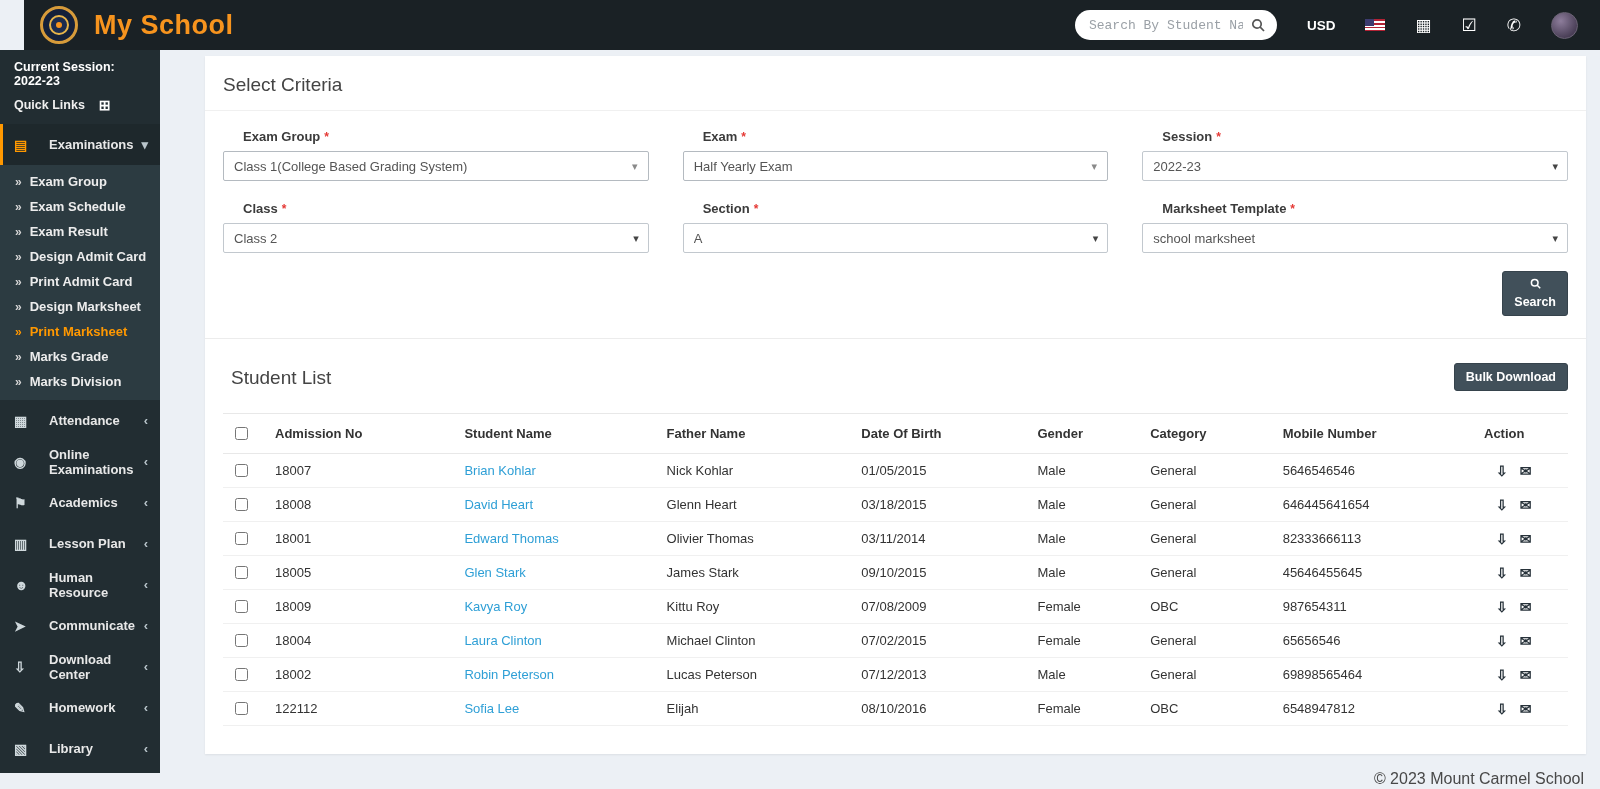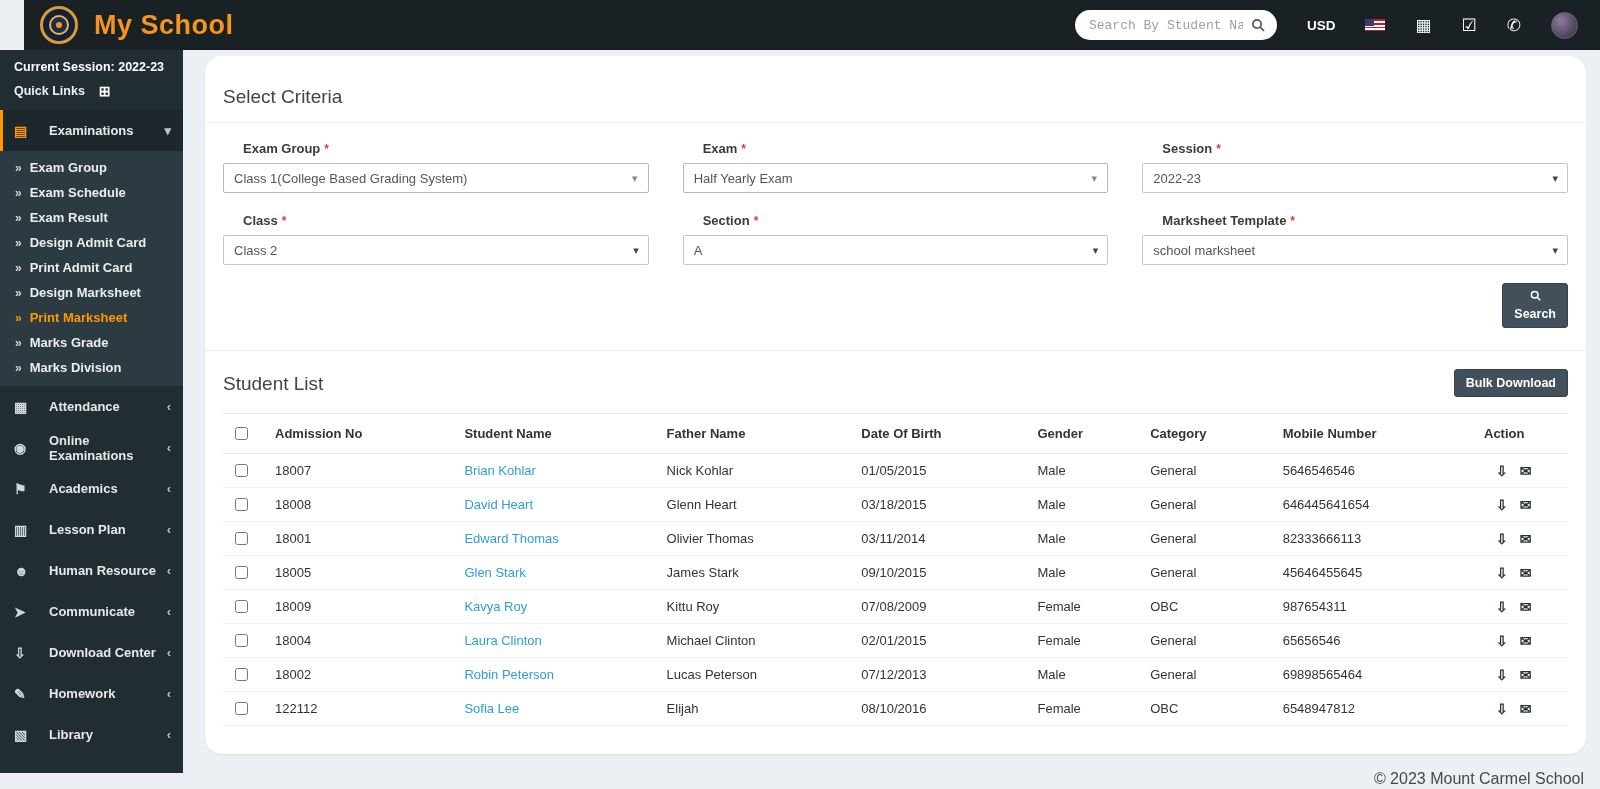--- a/index.html
+++ b/index.html
@@ -50,21 +50,21 @@
   .top-icons { display:flex; align-items:center; gap:30px; }
   .top-icon { color:#fff; font-size:17px; line-height:1; cursor:pointer; }
   .avatar {
     width:27px; height:27px; border-radius:50%; cursor:pointer;
     background:radial-gradient(circle at 35% 32%, #8d7d9b, #4a3f57 72%);
     border:1px solid #6b6375;
   }
 
   
   .sidebar {
-    position:fixed; top:50px; left:0; bottom:16px; width:183px;
+    position:fixed; top:50px; left:0; bottom:16px; width:160px;
     background:var(--sidebar-bg,#222d32); z-index:10; overflow:hidden;
   }
   .session-block { padding:10px 14px 2px; color:#fff; font-size:12.5px; font-weight:bold; }
   .quick-links { padding:7px 14px 11px; color:#f0f0f0; font-size:12.5px; font-weight:bold;
     display:flex; align-items:center; cursor:pointer; }
   .quick-links .ql-icon { margin-left:14px; font-size:14px; color:#fff; }
 
   .menu-item {
     display:flex; align-items:center; height:41px; padding:0 12px 0 11px;
     font-size:13px; font-weight:bold; color:#e8e8e8;
@@ -82,21 +82,21 @@
     font-size:13px; font-weight:bold; color:#ededed; cursor:pointer;
   }
   .sub-item .sub-arrow { font-size:12px; color:#d6d6d6; }
   .sub-item.active, .sub-item.active .sub-arrow { color:var(--accent,#ff9800); }
 
   
   .main {
     margin-left:197px; margin-top:50px; min-height:739px;
     padding:6px 14px 0 8px; display:flex; flex-direction:column;
   }
-  .card { background:#fff; padding:26px 18px 28px; box-shadow:0 1px 2px rgba(0,0,0,.07);border-radius:17px; }
+  .card { background:#fff; padding:14px 18px 28px; box-shadow:0 1px 2px rgba(0,0,0,.07); }
   .card-title { font-size:19px; font-weight:normal; color:#444; margin:0 -18px 18px;
     padding:4px 18px 14px; border-bottom:1px solid #f0f0f0; }
 
   .criteria-grid { display:grid; grid-template-columns:1fr 1fr 1fr; gap:20px 34px; }
   .field label { display:block; font-size:13px; font-weight:bold; color:#3b3b3b; margin-bottom:7px;margin-left:20px; }
   .req { color:var(--required-red,#e53935); margin-left:4px; font-size:12px; }
   .control {
     height:30px; border:1px solid #c2c8ce; border-radius:2px; background:#fff;
     display:flex; align-items:center; padding-left:10px; font-size:13px; color:#555;
     cursor:pointer; overflow:hidden;justify-content:flex-end;
@@ -113,21 +113,21 @@
   .btn-dark {
     background:var(--btn-dark,#41505a); color:#fff; border:1px solid #36434c; border-radius:3px;
     font-size:12.5px; font-weight:bold; padding:6px 11px; cursor:pointer;
     display:inline-flex; align-items:center; gap:6px;
     font-family:"Liberation Sans", sans-serif;
     flex-direction:column;
   }
   .section-divider { border:0; border-top:1px solid #ececec; margin:22px -18px 18px; }
 
   .list-header { display:flex; align-items:center; justify-content:space-between; }
-  .list-header h2 { font-size:19px; font-weight:normal; color:#444; margin:0; padding-top:2px; }
+  .list-header h2 { font-size:19px; font-weight:normal; color:#444; margin:8px; padding-top:2px; }
 
   table.students { width:100%; border-collapse:collapse; margin-top:16px; font-size:13px; color:#333; }
   .students th {
     text-align:left; font-weight:bold; padding:10px 8px;
     border-top:1px solid #e8e8e8; border-bottom:1px solid #e8e8e8; white-space:nowrap;margin-top:16px;
   }
   .students td { padding:7px 8px; border-bottom:1px solid #f0f0f0; white-space:nowrap; }
   .students .cb-col { width:44px; }
   .students .action-col { width:92px; }
   .students input[type=checkbox] { width:13px; height:13px; cursor:pointer; }
@@ -397,21 +397,21 @@
             <td>Female</td>
             <td>OBC</td>
             <td>987654311</td>
             <td class="action-col"><span class="act">⇩</span><span class="act">✉</span></td>
           </tr>
           <tr>
             <td class="cb-col"><input type="checkbox" style=""></td>
             <td>18004</td>
             <td><a href="#" class="student-link">Laura Clinton</a></td>
             <td>Michael Clinton</td>
-            <td>02/01/2015</td>
+            <td>07/02/2015</td>
             <td>Female</td>
             <td>General</td>
             <td>65656546</td>
             <td class="action-col"><span class="act">⇩</span><span class="act">✉</span></td>
           </tr>
           <tr>
             <td class="cb-col"><input type="checkbox" style=""></td>
             <td>18002</td>
             <td><a href="#" class="student-link">Robin Peterson</a></td>
             <td>Lucas Peterson</td>

